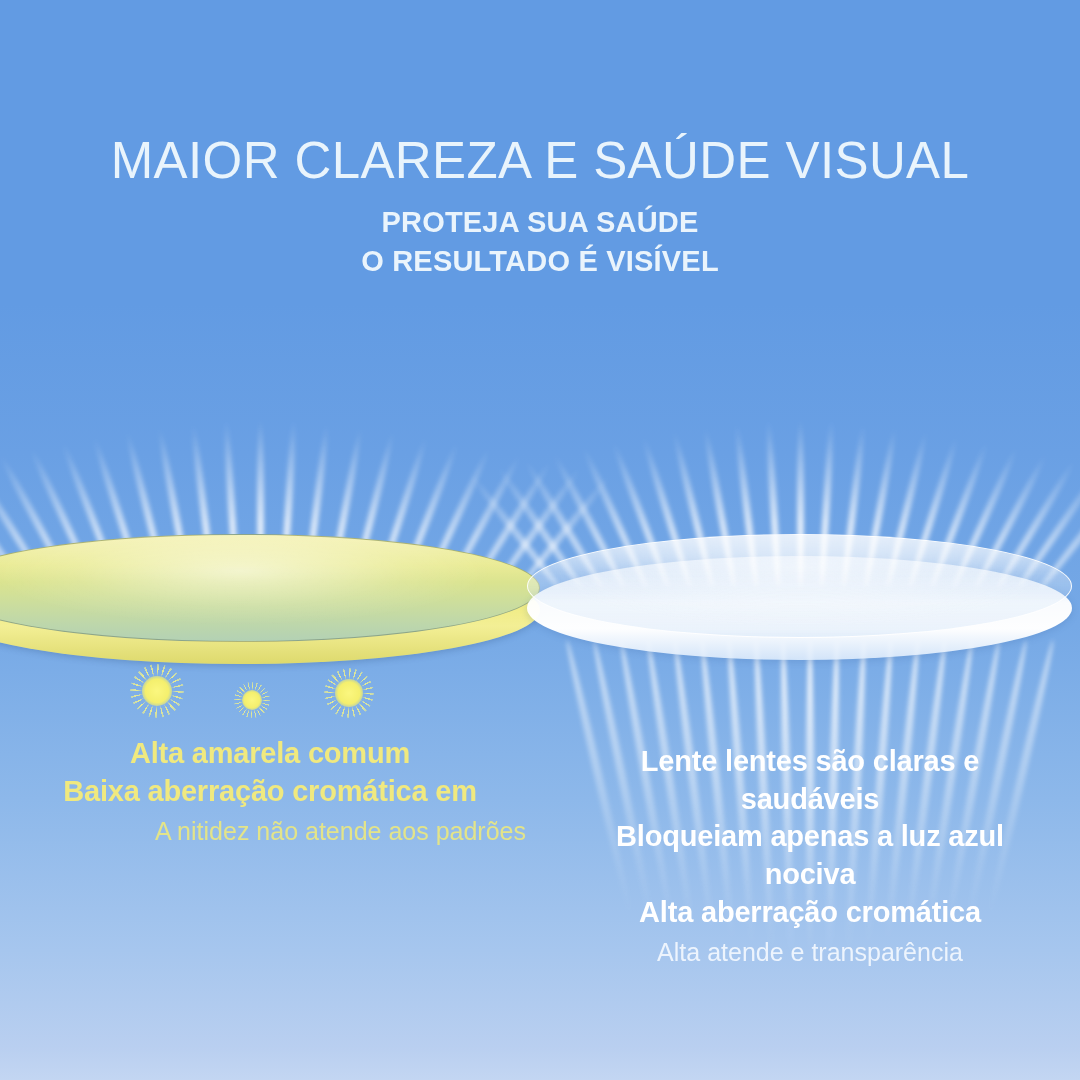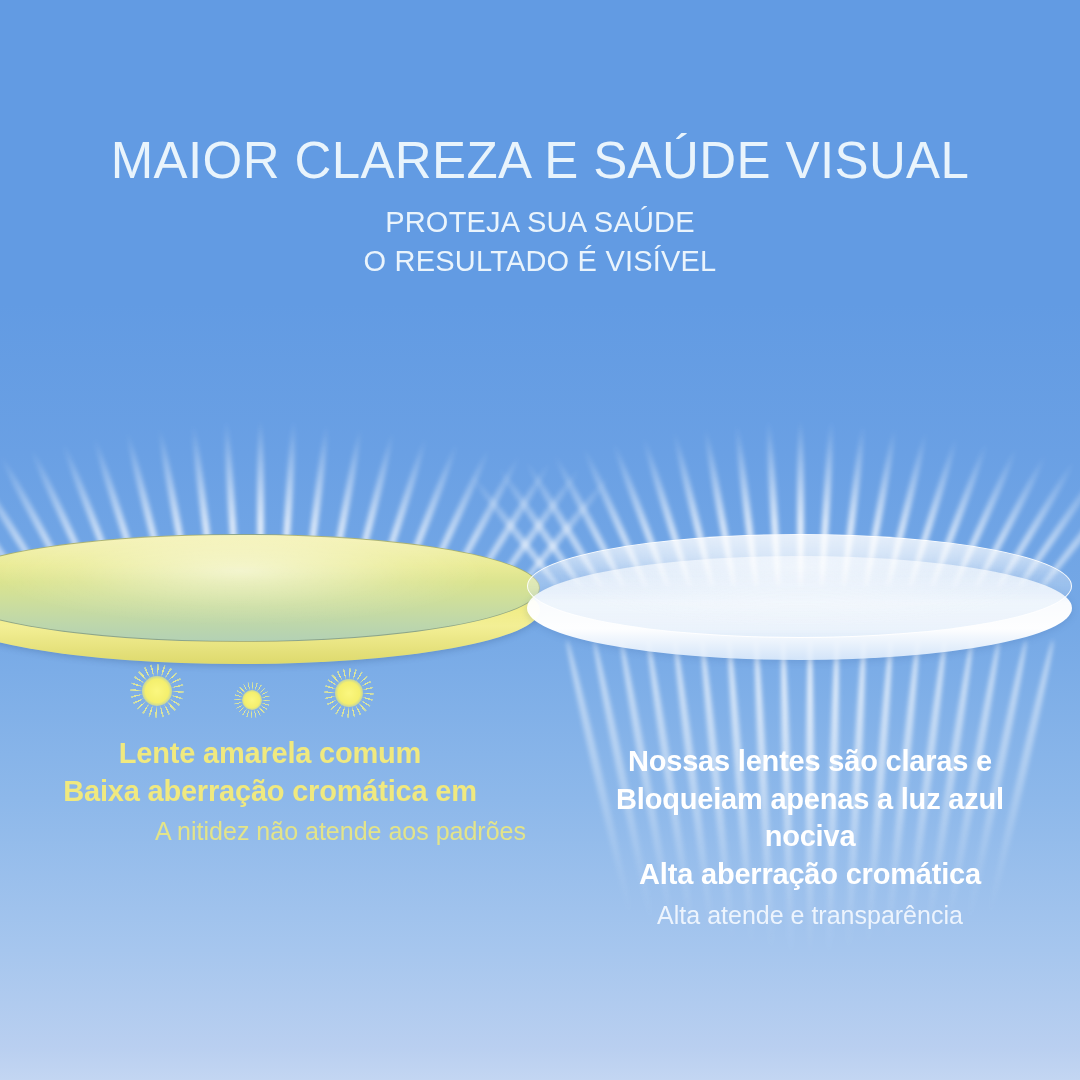--- a/index.html
+++ b/index.html
@@ -150,21 +150,21 @@
   #page-title {
     font-size: 51px;
     font-weight: 300;
     letter-spacing: 0.4px;
     color: #e9f4fc;
     line-height: 1.0;
     white-space: nowrap;
   }
   #subtitle-1, #subtitle-2 {
     font-size: 29px;
-    font-weight: 400;
+    font-weight: 700;
     color: #eaf4fc;
     letter-spacing: 0.2px;
   }
   #subtitle-1 { margin-top: 20px; }
   #subtitle-2 { margin-top: 6px; }
 
   
   #columns {
     position: absolute;
     left: 0;
@@ -301,29 +301,30 @@
   <div id="heading-block">
     <div id="page-title">MAIOR CLAREZA E SAÚDE VISUAL</div>
     <div id="subtitle-1">PROTEJA SUA SAÚDE</div>
     <div id="subtitle-2">O RESULTADO É VISÍVEL</div>
   </div>
 
   <div id="columns">
 
     <div class="column" id="left-column">
       <div class="col-lines">
-        <div class="col-line">Lente amarela comum</div>
+        <div class="col-line">Alta amarela comum</div>
         <div class="col-line">Baixa aberração cromática em</div>
       </div>
       <div class="col-note">A nitidez não atende aos padrões</div>
     </div>
 
     <div class="column" id="right-column">
       <div class="col-lines">
-        <div class="col-line">Nossas lentes são claras e</div>
+        <div class="col-line">Lente lentes são claras e</div>
+        <div class="col-line">saudáveis</div>
         <div class="col-line">Bloqueiam apenas a luz azul</div>
         <div class="col-line">nociva</div>
         <div class="col-line">Alta aberração cromática</div>
       </div>
       <div class="col-note">Alta atende e transparência</div>
     </div>
 
   </div>
 </div>
 

